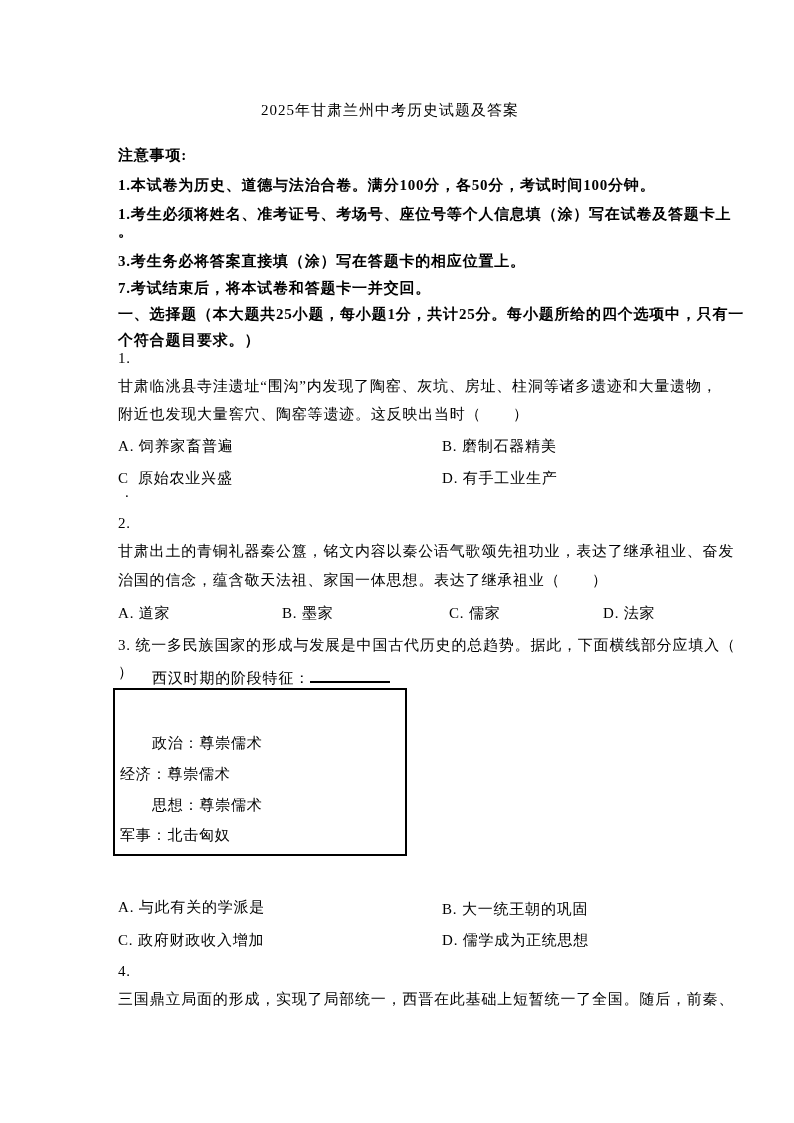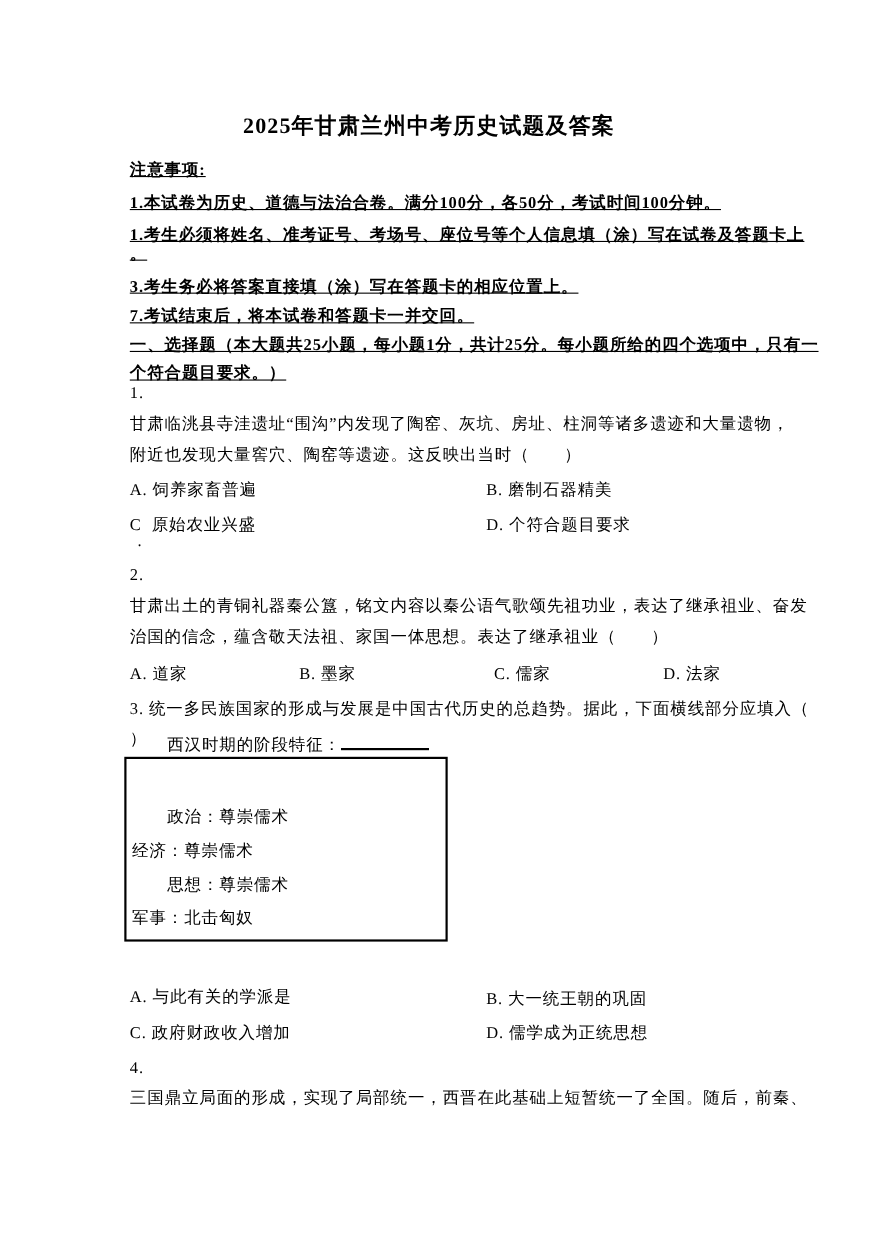--- a/index.html
+++ b/index.html
@@ -1,21 +1,21 @@
 <!DOCTYPE html>
 <html><head>
 <meta charset="utf-8">
 <style>
   * { margin:0; padding:0; box-sizing:border-box; }
   html,body { width:794px; height:1123px; background:#ffffff; }
   body { position:relative; font-family:"Liberation Serif","DejaVu Serif",serif; color:#000; overflow:hidden; }
   .ln { position:absolute; left:118px; font-size:15px; line-height:18px; white-space:pre; letter-spacing:0.8px; }
-  .b  { font-weight:bold;text-decoration:underline; }
+  .b  { font-weight:bold; }
   .title { position:absolute; top:101px; left:0; width:780px; text-align:center;
-           font-size:20px; font-weight:bold; letter-spacing:1px; white-space:pre; }
+           font-size:15px; font-weight:normal; letter-spacing:1px; white-space:pre; }
   .infobox { position:absolute; top:688px; left:113px; width:294px; height:168px;
              border:2px solid #000; background:#fff; }
   .blank-line { display:inline-block; width:80px; border-bottom:2px solid #000; height:13px; }
 </style>
 </head>
 <body>
 
 <div class="title">2025年甘肃兰州中考历史试题及答案</div>
 
 <div class="ln b" style="top:146px">注意事项:</div>
@@ -28,27 +28,27 @@
 <div class="ln b" style="top:305px">一、选择题（本大题共25小题，每小题1分，共计25分。每小题所给的四个选项中，只有一</div>
 <div class="ln b" style="top:331px">个符合题目要求。）</div>
 
 <div class="ln" style="top:349px">1.</div>
 <div class="ln" style="top:377px">甘肃临洮县寺洼遗址“围沟”内发现了陶窑、灰坑、房址、柱洞等诸多遗迹和大量遗物，</div>
 <div class="ln" style="top:405px">附近也发现大量窖穴、陶窑等遗迹。这反映出当时（　　）</div>
 <div class="ln" style="top:437px">A. 饲养家畜普遍</div>
 <div class="ln" style="top:437px; left:442px">B. 磨制石器精美</div>
 <div class="ln" style="top:469px">C  原始农业兴盛</div>
 <div class="ln" style="top:483px; left:125px">.</div>
-<div class="ln" style="top:469px; left:442px">D. 个符合题目要求</div>
+<div class="ln" style="top:469px; left:442px">D. 有手工业生产</div>
 
 <div class="ln" style="top:514px">2.</div>
 <div class="ln" style="top:542px">甘肃出土的青铜礼器秦公簋，铭文内容以秦公语气歌颂先祖功业，表达了继承祖业、奋发</div>
 <div class="ln" style="top:571px">治国的信念，蕴含敬天法祖、家国一体思想。表达了继承祖业（　　）</div>
 <div class="ln" style="top:604px">A. 道家</div>
-<div class="ln" style="top:604px; left:272px">B. 墨家</div>
+<div class="ln" style="top:604px; left:282px">B. 墨家</div>
 <div class="ln" style="top:604px; left:449px">C. 儒家</div>
 <div class="ln" style="top:604px; left:603px">D. 法家</div>
 
 <div class="ln" style="top:636px">3. 统一多民族国家的形成与发展是中国古代历史的总趋势。据此，下面横线部分应填入（</div>
 <div class="ln" style="top:663px">）</div>
 
 <div class="infobox"></div>
 <div class="ln" style="top:669px; left:152px"><span>西汉时期的阶段特征：</span><span class="blank-line"></span></div>
 <div class="ln" style="top:734px; left:152px">政治：尊崇儒术</div>
 <div class="ln" style="top:765px; left:120px">经济：尊崇儒术</div>

